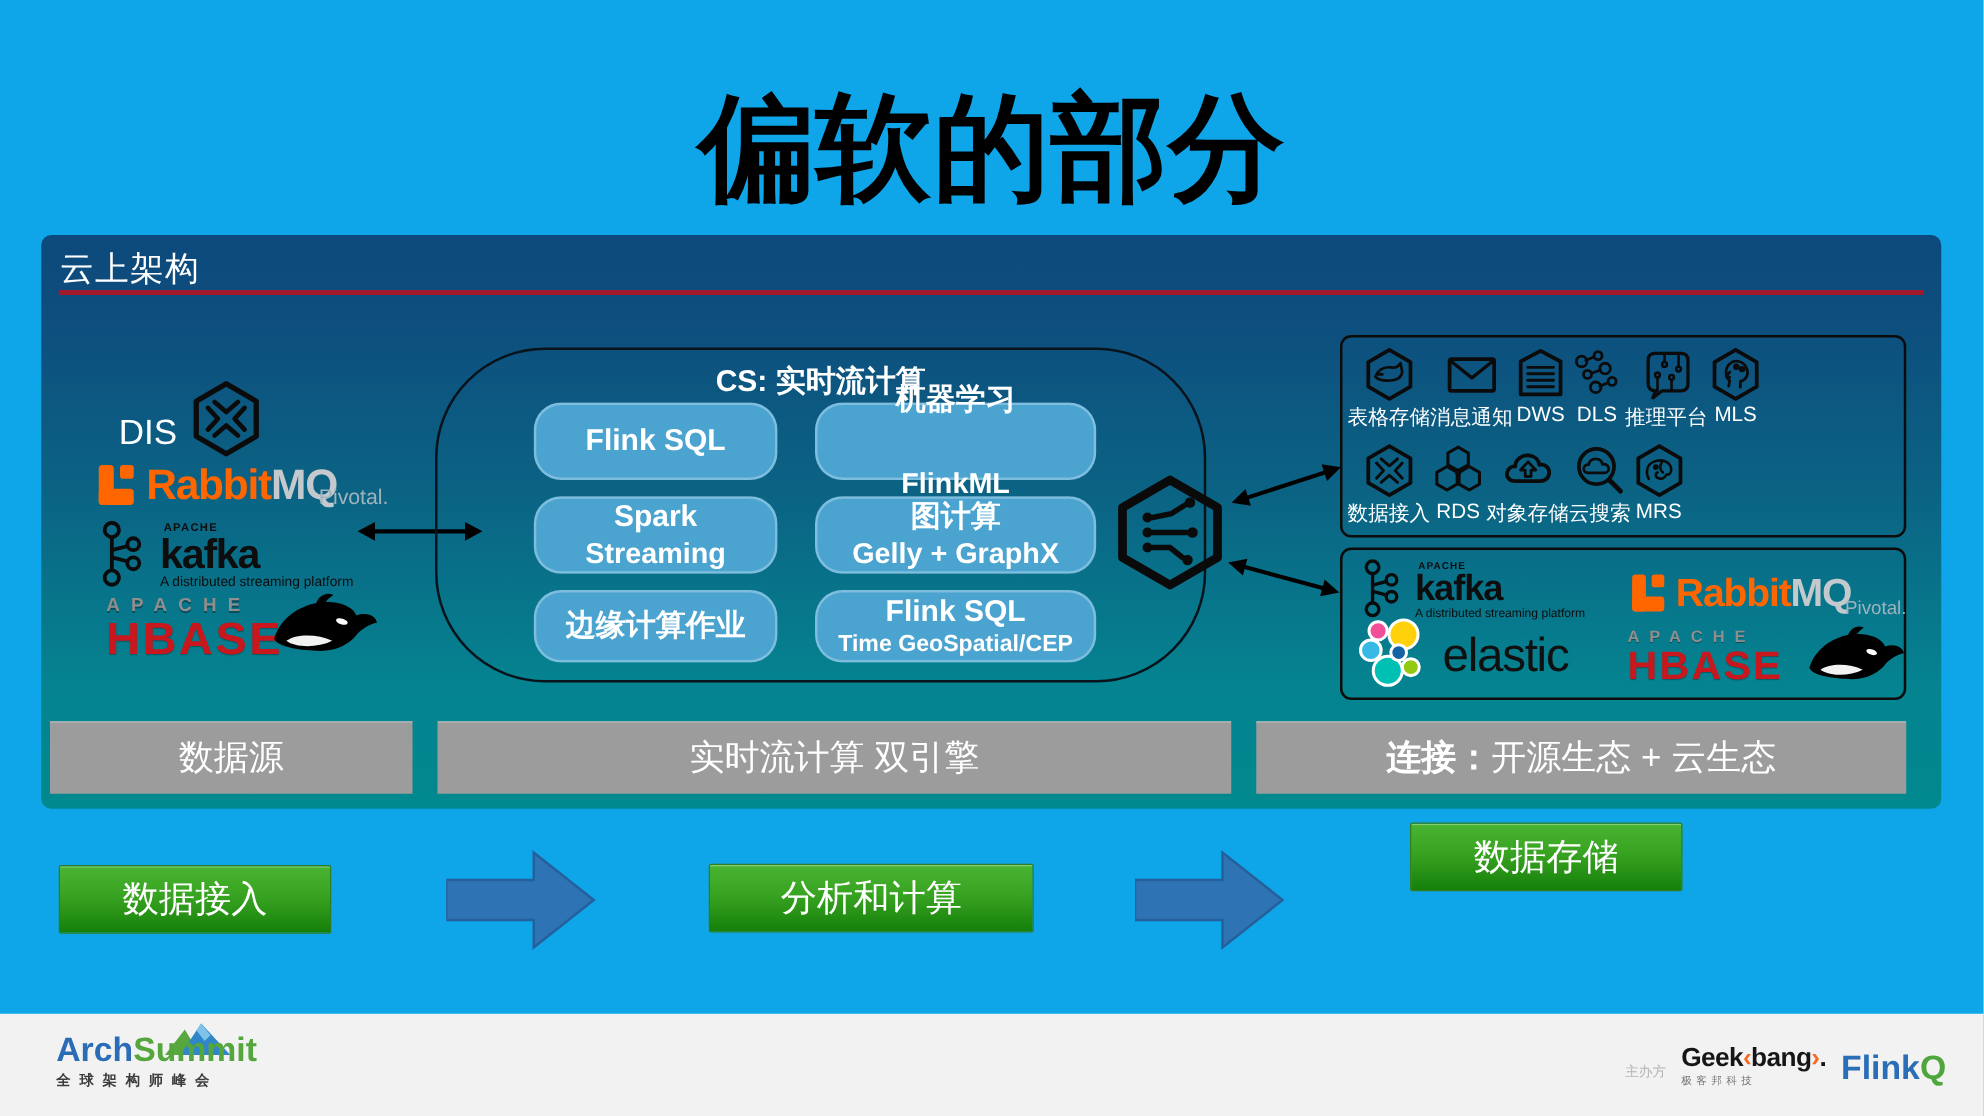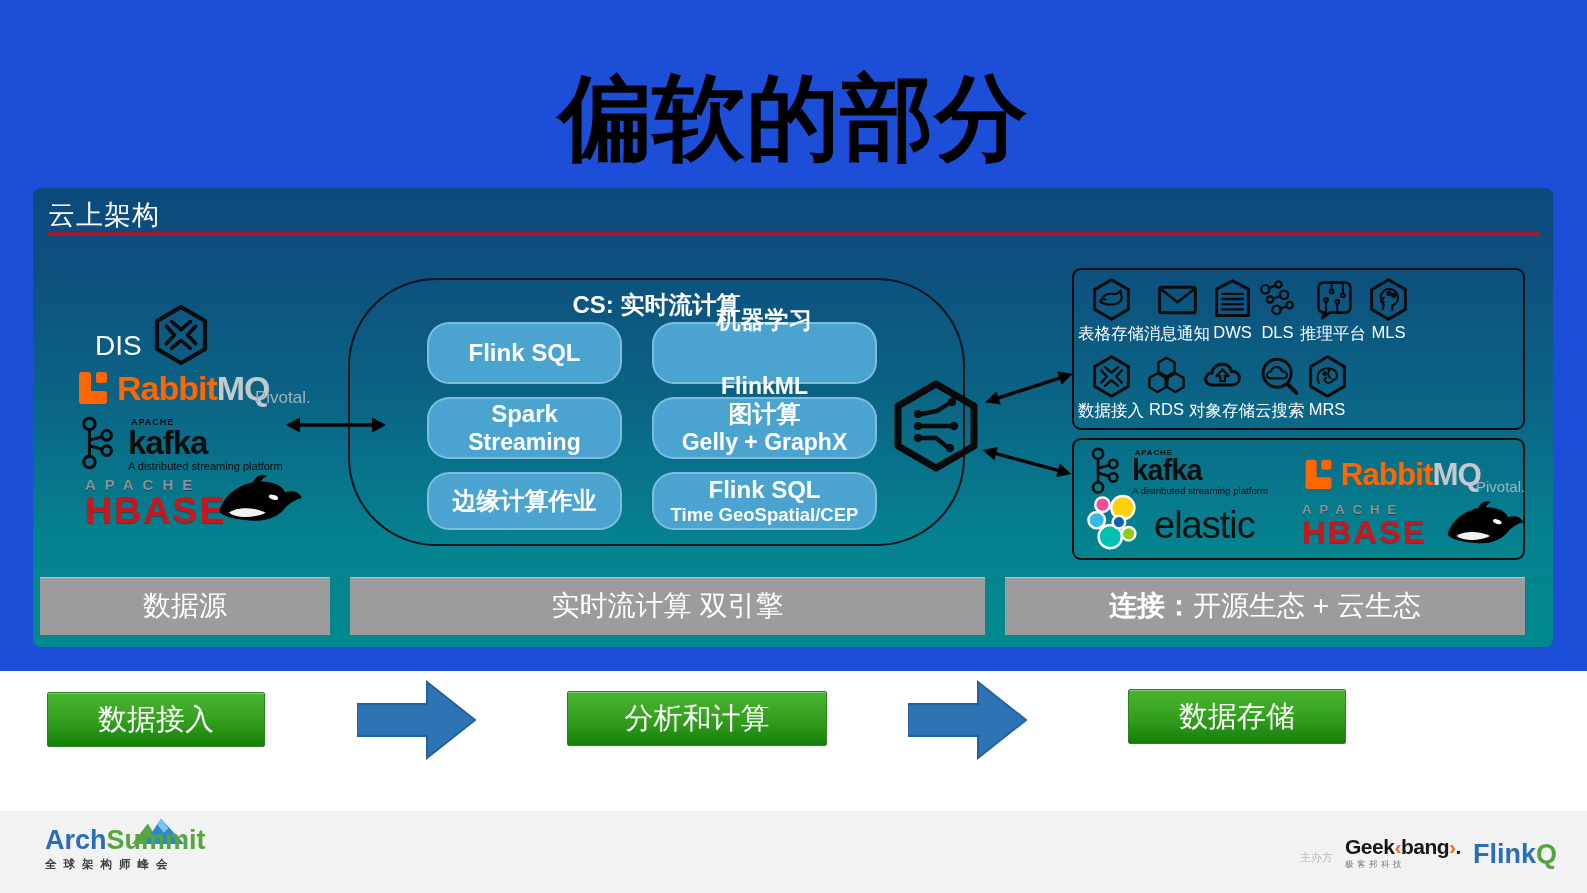--- a/index.html
+++ b/index.html
@@ -1,17 +1,17 @@
 <!DOCTYPE html>
 <html><head>
 <meta charset="utf-8">
 <style>
   * { margin:0; padding:0; box-sizing:border-box; }
   html,body { width:1587px; height:893px; background:#ffffff; font-family:"Liberation Sans","DejaVu Sans",sans-serif; overflow:hidden; }
-  .slide { position:relative; width:1587px; height:671px; background:#1d4ed8; }
+  .slide { position:relative; width:1587px; height:893px; background:#0ea5e9; }
 
   .title { position:absolute; top:56px; left:0; width:100%; text-align:center;
            font-size:93px; font-weight:700; color:#000; letter-spacing:1px; }
 
   
   .main-box { position:absolute; left:33px; top:188px; width:1520px; height:459px;
               border-radius:8px;
               background:linear-gradient(180deg,#0d497c 0%,#0d4f7e 16%,#0b6384 45%,#058390 78%,#00898e 100%); }
   .box-header { position:absolute; left:15px; top:9px; color:#fff; font-size:27px; font-weight:500; letter-spacing:1px; }
   .red-line { position:absolute; left:14px; top:44px; width:1492px; height:4px; background:#a01a2b; }
@@ -85,21 +85,21 @@
   .gbar3 { left:972px; width:520px; }
   .gpre { font-weight:800; }
 
   
   .gstep { position:absolute; height:55px; display:flex; align-items:center; justify-content:center;
            color:#fff; font-size:29px; font-weight:500; border:1px solid #2f7f22; border-radius:2px;
            background:linear-gradient(180deg,#49b431 0%,#38a321 45%,#15800a 100%);
            box-shadow:inset 0 1px 0 rgba(255,255,255,.35); }
   .g1 { left:47px;  top:692px; width:218px; }
   .g2 { left:567px; top:691px; width:260px; }
-  .g3 { left:1128px;top:689px; width:218px; }
+  .g3 { left:1128px;top:658px; width:218px; }
   .barrow { position:absolute; top:678px; width:121px; height:84px; }
   .ba1 { left:357px; } .ba2 { left:908px; }
 
   
   .footer { position:absolute; left:0; top:811px; width:1587px; height:82px; background:#f2f2f2; }
   .archsummit { position:absolute; left:45px; top:14px; }
   .as-mountain { position:absolute; left:84px; top:-8px; width:62px; height:28px; }
   .as-line { position:relative; font-size:27px; line-height:30px; }
   .as-arch { color:#2a6db6; font-weight:700; }
   .as-summit { color:#55a63c; font-weight:600; }

